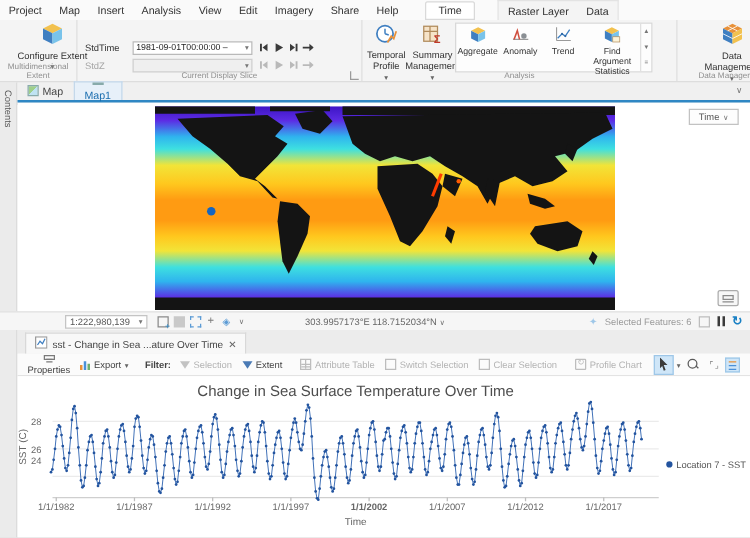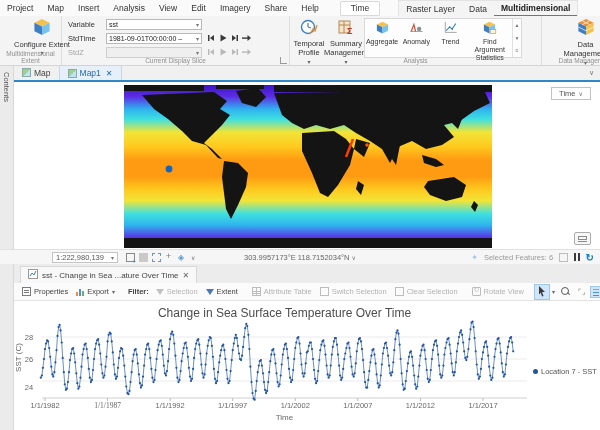--- a/index.html
+++ b/index.html
@@ -49,21 +49,21 @@
   
   #contents-strip { position:absolute; left:0; top:66px; width:14px; height:364px; background:#ebebeb;
                     border-right:1px solid #d8d8d8; }
   #contents-strip .vtext { position:absolute; top:6px; left:2px; font-size:7.5px; color:#555;
                     writing-mode:vertical-rl; }
 
   
   #viewtabs { position:absolute; left:14px; top:66px; width:586px; height:16px; background:#f0f0f0;
               border-bottom:2px solid #2f87c4; display:flex; align-items:flex-end; font-size:8.5px; }
   .vtab { display:flex; align-items:center; gap:3px; height:15px; padding:0 8px; cursor:pointer; color:#444; }
-  .vtab.active { background:#e7f0f9; border:1px solid #c4d8ea; border-bottom:none; color:#1a6daf; }
+  .vtab.active { background:#e7f0f9; border:1px solid #c4d8ea; border-bottom:none; color:#1a6daf;flex-direction:column; }
   .vtab .close { color:#1a6daf; font-size:8px; margin-left:2px; }
   .maplet { width:9px; height:9px; background:linear-gradient(135deg,#9fd08a 0 50%,#bfe3f2 50% 100%);
             border:1px solid #8aa; }
   #viewtabs .collapse { margin-left:auto; margin-right:6px; color:#777; font-size:7px; line-height:14px; cursor:pointer; }
 
   
   #map-canvas { position:absolute; left:14px; top:84px; width:586px; height:165px; background:#fff; }
   #raster { position:absolute; left:110px; top:1px; width:368px; height:163px; }
   #time-button { position:absolute; right:9px; top:3px; width:40px; height:13px; background:#fdfdfd;
                  border:1px solid #c2c2c2; font-size:7.5px; color:#555; display:flex; align-items:center;
@@ -144,21 +144,20 @@
   <span class="mitem">Analysis</span>
   <span class="mitem">View</span>
   <span class="mitem">Edit</span>
   <span class="mitem">Imagery</span>
   <span class="mitem">Share</span>
   <span class="mitem">Help</span>
   <span class="mitem time-tab">Time</span>
   <span id="ctx-group">
     <span class="mitem">Raster Layer</span>
     <span class="mitem">Data</span>
-    <span class="mitem active">Multidimensional</span>
   </span>
 </div>
 
 <div id="ribbon">
 
   <div class="rgroup" style="left:0; width:62px;">
     <div class="bigbtn" style="width:84px;">
       <span>
         <svg width="20" height="19" viewBox="0 0 20 20">
             <polygon points="10,1 18,5 10,9 2,5" fill="#f2c14e"></polygon>
@@ -166,27 +165,20 @@
             <polygon points="18,5 10,9 10,18 18,14" fill="#79c3ea"></polygon>
           </svg>
       </span>
       <span class="lbl">Configure Extent</span>
       <span class="chev">▾</span>
     </div>
     <div class="rgroup-label">Multidimensional Extent</div>
   </div>
 
   <div class="rgroup" style="left:62px; width:228px;">
-    <div class="fieldrow" style="left:6px; top:2px;">
-      <span class="flabel">Variable</span>
-      <span class="combo">
-        <span>sst</span>
-        <span class="carr">▾</span>
-      </span>
-    </div>
     <div class="fieldrow" style="left:6px; top:16px;">
       <span class="flabel">StdTime</span>
       <span class="combo">
         <span>1981-09-01T00:00:00 –</span>
         <span class="carr">▾</span>
       </span>
       <span class="pbtns">
         <span class="pbtn">
             <svg width="8" height="8">
               <rect x="1" y="1" width="1.5" height="6" fill="#3a3a3a"></rect>
@@ -441,21 +433,21 @@
           <rect x="0.5" y="0.5" width="9" height="9" fill="#fff" stroke="#9a9a9a"></rect>
           <polyline points="2,7 4,4 6,6 8,2" fill="none" stroke="#3f7fc1" stroke-width="1"></polyline>
         </svg>
     </span>
     <span>sst - Change in Sea ...ature Over Time</span>
     <span class="close">✕</span>
   </div>
 </div>
 
 <div id="chart-toolbar">
-  <span class="tb-btn" style="margin-left:4px;">
+  <span class="tb-btn" style="margin-left:4px;flex-direction:column;">
     <span class="mini i-props"></span>
     <span>Properties</span>
   </span>
   <span class="tb-btn">
     <span class="i-export">
         <i style="height:4px;background:#e8913a;"></i>
         <i style="height:7px;"></i>
         <i style="height:5px;background:#6fae6f;"></i>
       </span>
     <span>Export</span>
@@ -480,21 +472,21 @@
     <span class="mini i-box"></span>
     <span>Switch Selection</span>
   </span>
   <span class="tb-btn dis">
     <span class="mini i-box"></span>
     <span>Clear Selection</span>
   </span>
   <span class="tb-sep"></span>
   <span class="tb-btn dis">
     <span class="mini i-rotate"></span>
-    <span>Rotate View</span>
+    <span>Profile Chart</span>
   </span>
   <span class="tb-sep"></span>
   <span class="tb-btn tool">
     <svg width="10" height="11" viewBox="0 0 10 11">
         <polygon points="2,0 8,6 5,6 6.5,10 5,10.5 3.8,6.8 2,8.5" fill="#3a3a3a"></polygon>
       </svg>
   </span>
   <span style="font-size:6px;color:#666;padding:0 2px;">▾</span>
   <span class="tb-btn">
       <span class="mini i-zoomin"></span>
@@ -983,24 +975,24 @@
         <circle cx="499.2" cy="50.3" r="1.1" fill="#23549f"></circle>
       </g>
     </svg>
   <div id="chart-title">Change in Sea Surface Temperature Over Time</div>
   <div id="ylab">SST (C)</div>
   <div id="xlab">Time</div>
   <div id="legend">
     <span class="dot"></span>
     <span>Location 7 - SST</span>
   </div>
-<div class="ytick" style="top: 82px;">24</div>
+<div class="ytick" style="top: 63px;">24</div>
     <div class="ytick" style="top: 53.5px;">26</div>
     <div class="ytick" style="top: 31.5px;">28</div>
     <div class="xtick" style="left: 8px;">1/1/1982</div>
-    <div class="xtick" style="left: 70.57px; font-family: Liberation Serif, serif;">1/1/1987</div>
+    <div class="xtick" style="left: 70.57px;">1/1/1987</div>
     <div class="xtick" style="left: 133.14px;">1/1/1992</div>
     <div class="xtick" style="left: 195.71px;">1/1/1997</div>
-    <div class="xtick" style="left: 258.28px;">1/1/2002</div>
+    <div class="xtick" style="left: 258.28px; font-weight: bold;">1/1/2002</div>
     <div class="xtick" style="left: 320.85px;">1/1/2007</div>
     <div class="xtick" style="left: 383.42px;">1/1/2012</div>
     <div class="xtick" style="left: 445.99px;">1/1/2017</div>
   </div>
 
 </body></html>

